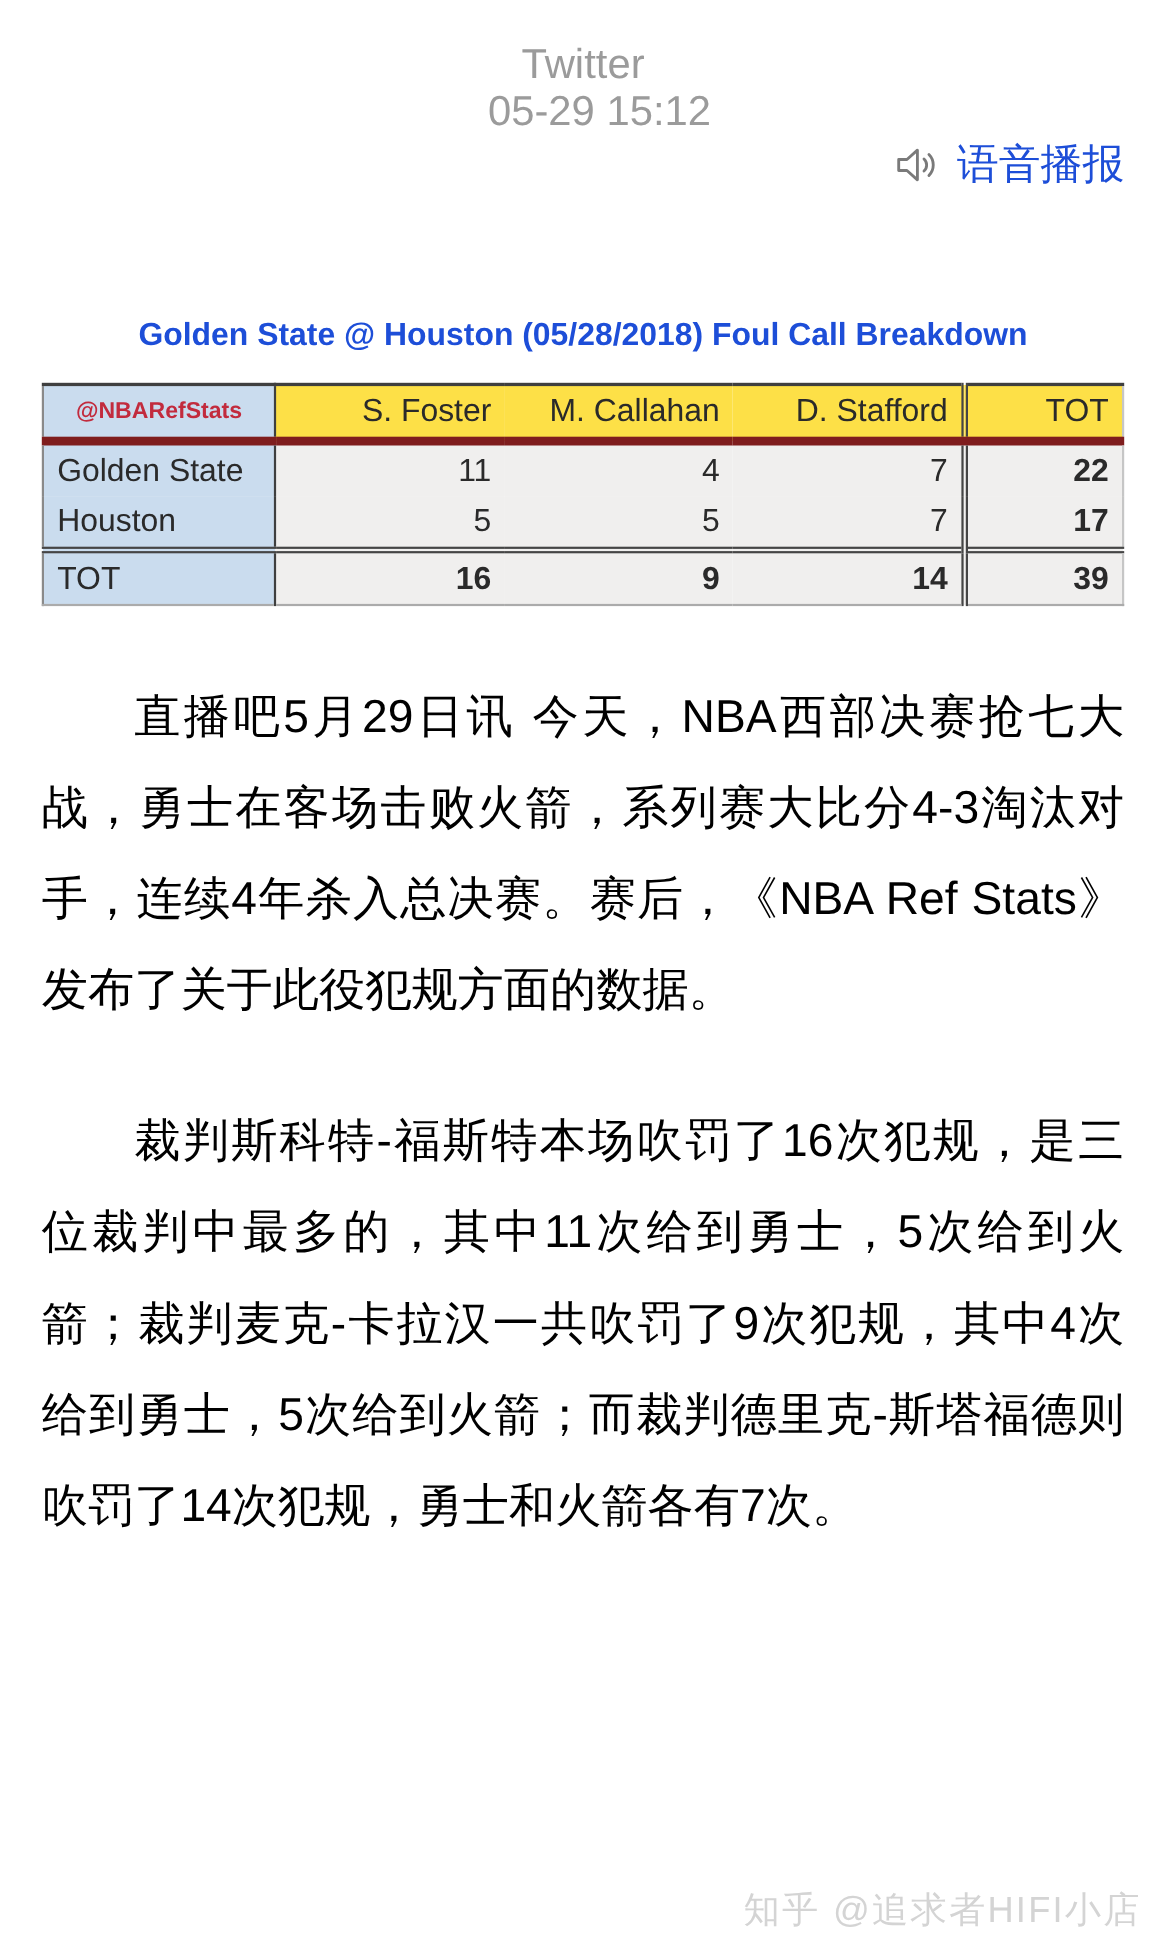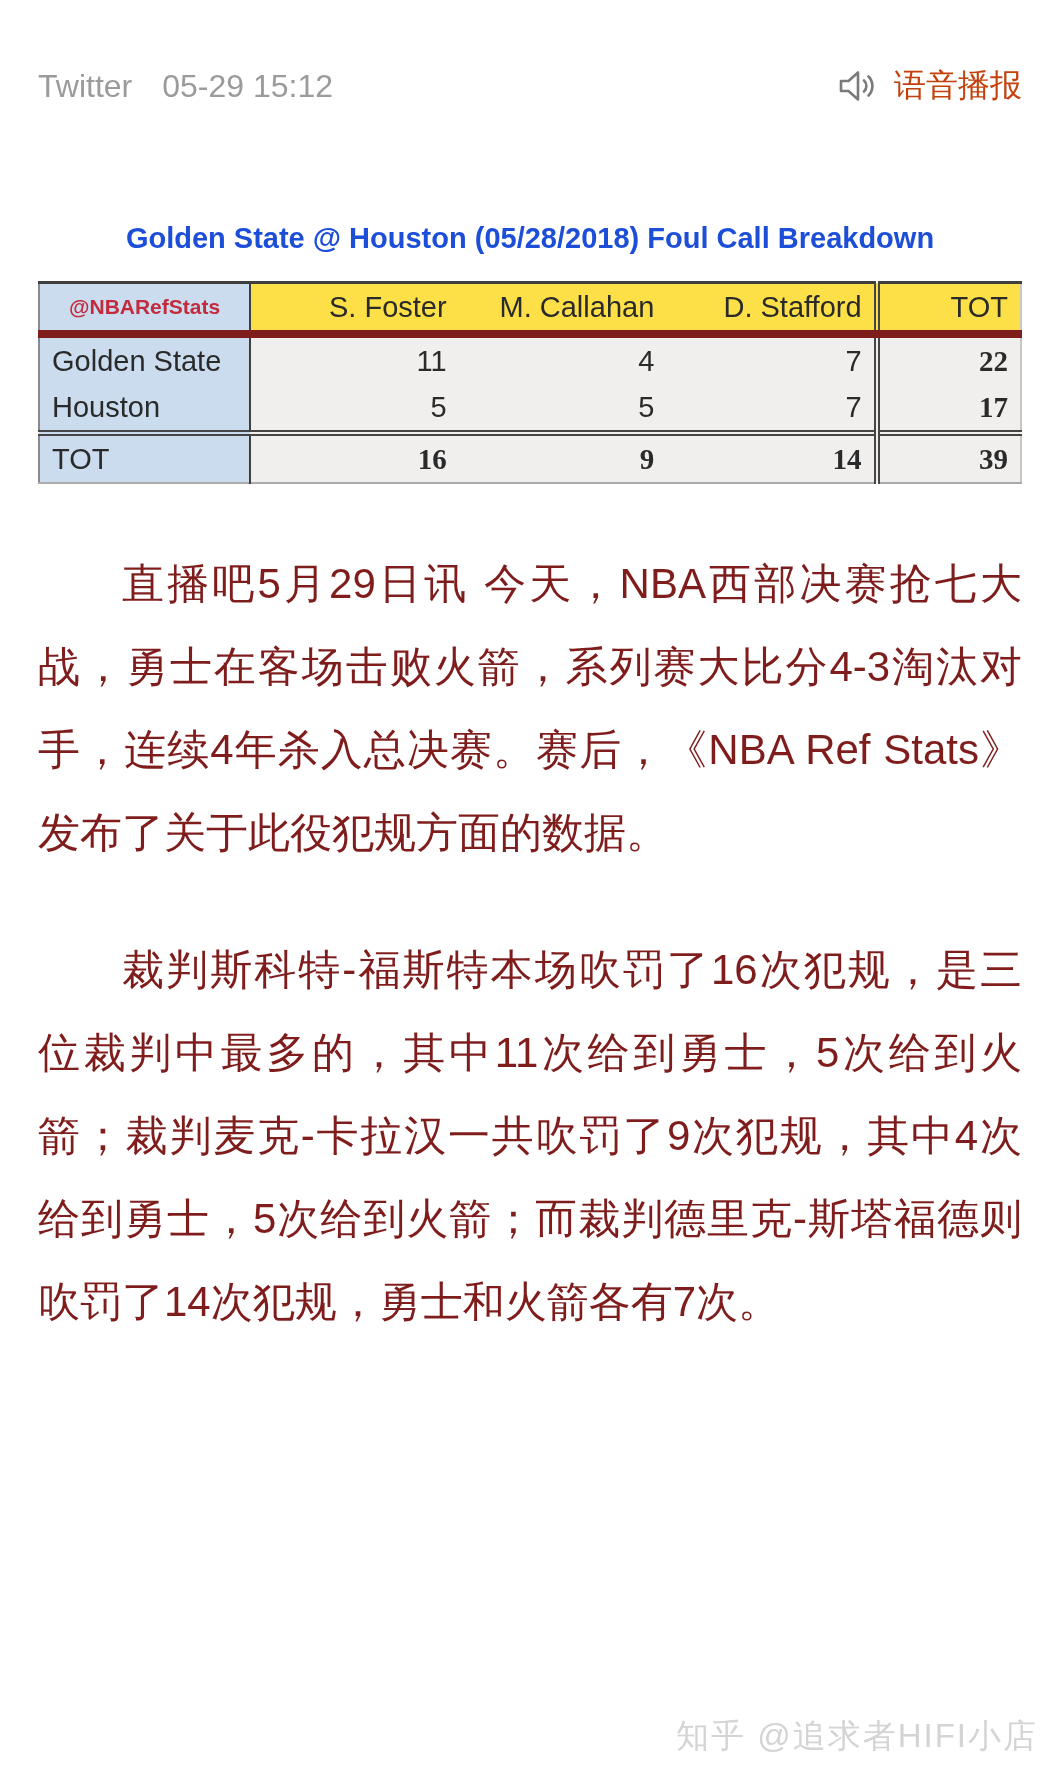--- a/index.html
+++ b/index.html
@@ -17,33 +17,34 @@
     margin: 34px 0 0 0;
     font-size: 53px;
     line-height: 77px;
     font-weight: 700;
     color: #1d1d1d;
     letter-spacing: 1px;
   }
 
   
   .meta-row {
-    margin-top: 64px;
+    margin-top: 38px;
     display: flex;
     align-items: center;
-    font-size: 32px;
+    font-size: 38px;
     color: #9b9b9b;
+    flex-direction: column;
   }
   .meta-time { margin-left: 30px; }
   .voice-btn {
     margin-left: auto;
     display: flex;
     align-items: center;
     gap: 14px;
-    color: #c2410c;
+    color: #1d4ed8;
     cursor: pointer;
   }
   .voice-btn svg { display: block; }
 
   
   .table-figure { margin-top: 114px; }
   .table-title {
     text-align: center;
     font-weight: 700;
     font-size: 29px;
@@ -75,29 +76,29 @@
     border-right: 2px solid #3f3f3f;
   }
   .label-cell {
     background: #cadcee;
     text-align: left;
     border-right: 2px solid #3f3f3f;
   }
   .ref-header { background: #fde047; text-align: right; }
   .num-cell   { background: #f0efee; text-align: right; }
   .tot-col    { border-left: 6px double #454545; }
-  td.bold-val { font-weight: 700; font-family: Liberation Serif, serif; }
+  td.bold-val { font-weight: 700; }
   tr.tot-row td { border-top: 6px double #454545; }
 
   
   .article-body { margin-top: 58px; }
   .article-body p {
     font-size: 42px;
     line-height: 83px;
-    color: #7f1d1d;
+    color: #000000;
     text-align: justify;
     text-indent: 2em;
     margin: 0 0 54px 0;
   }
 
   
   .watermark {
     position: absolute;
     right: 22px;
     bottom: 14px;

